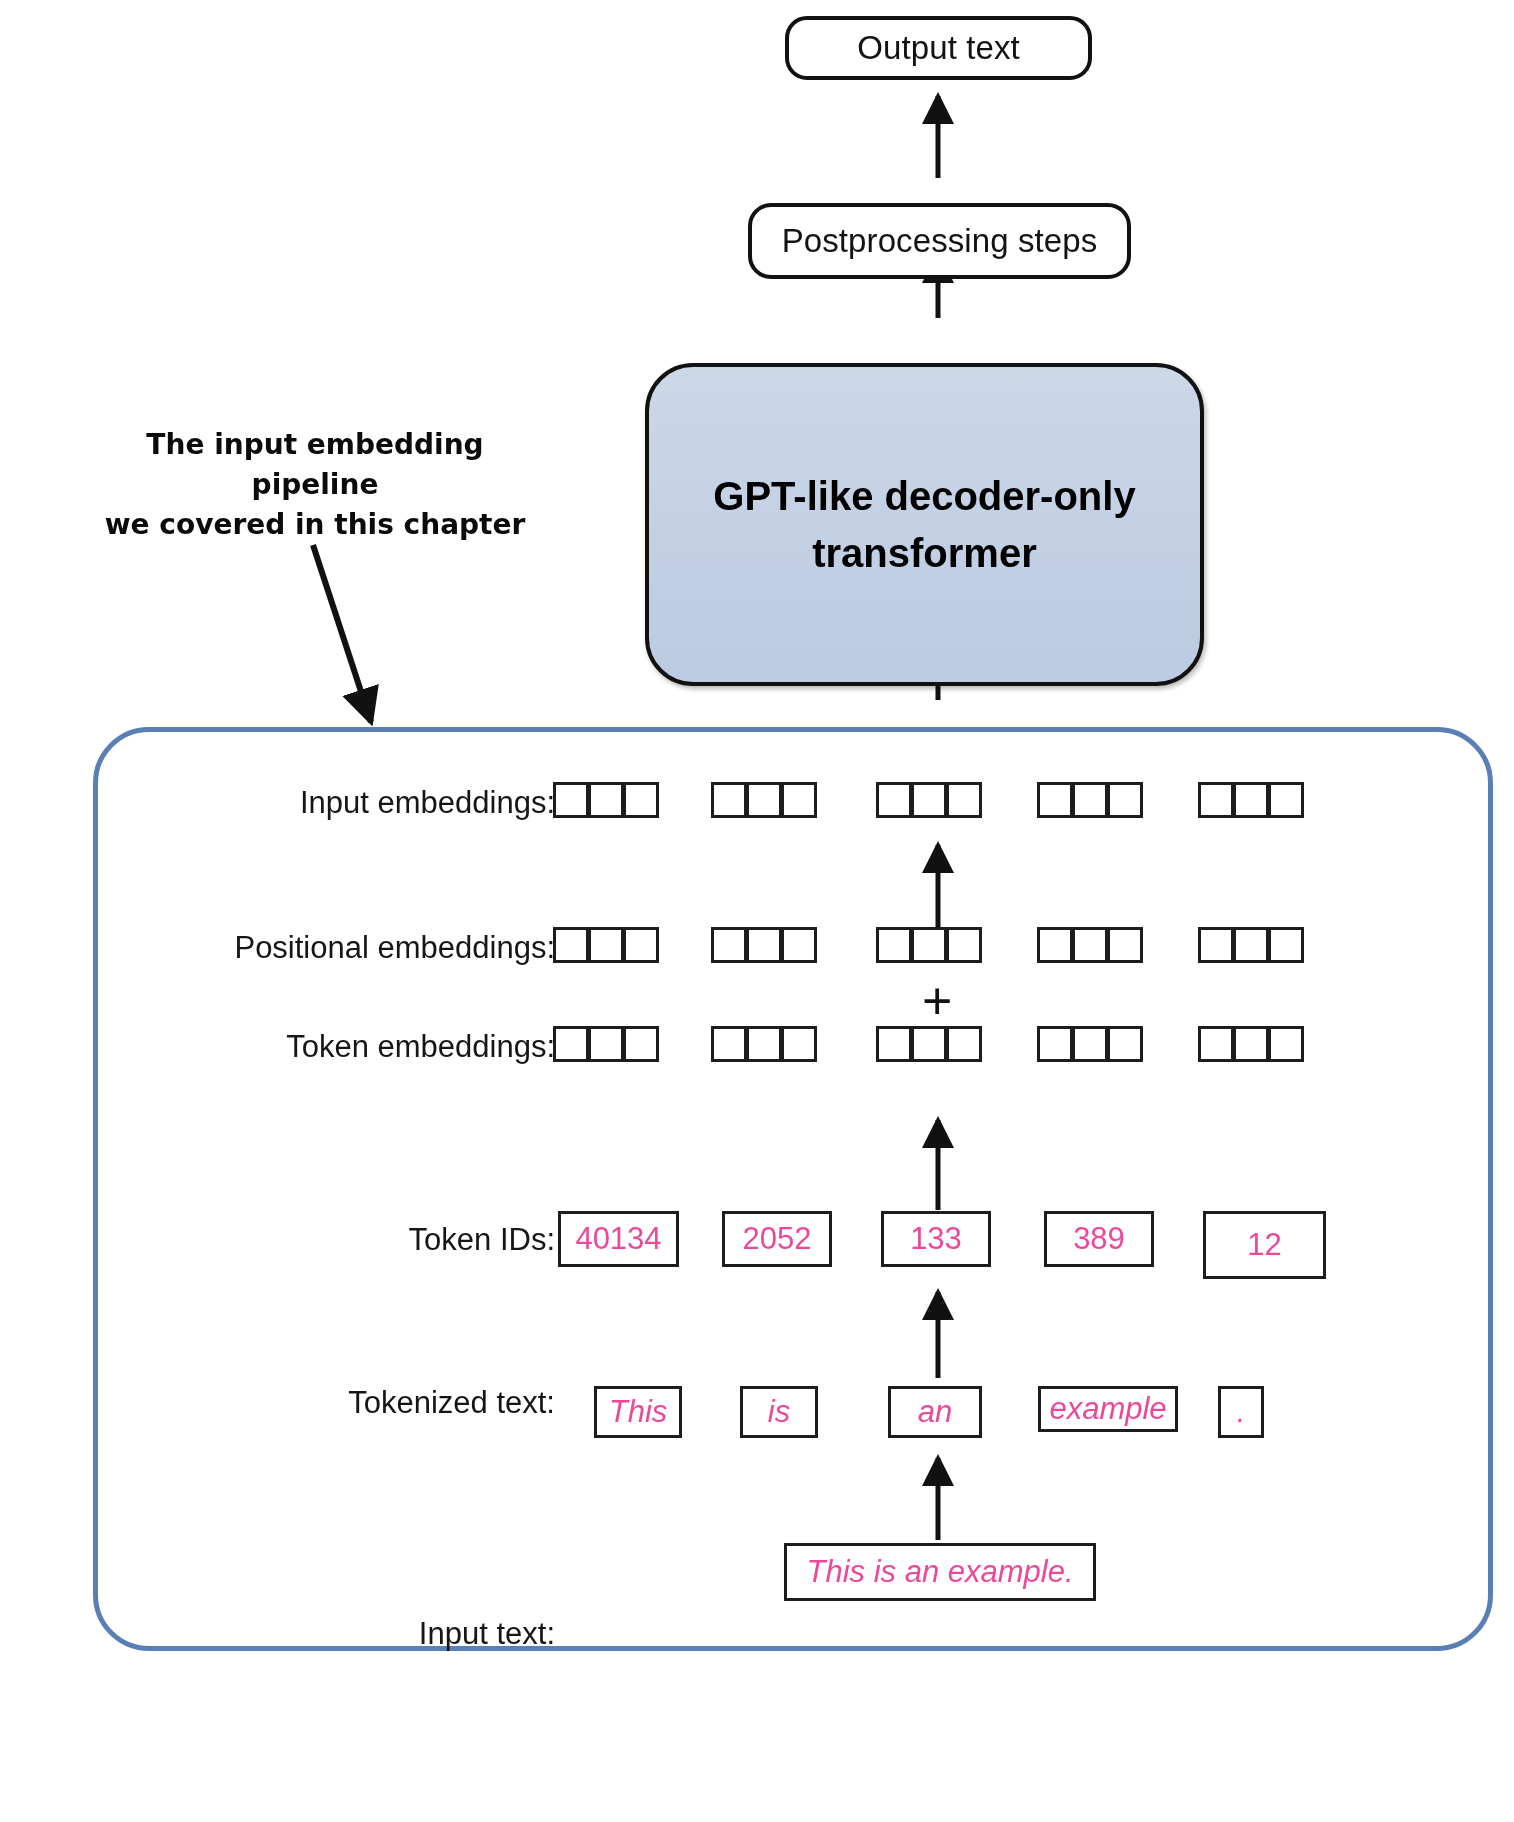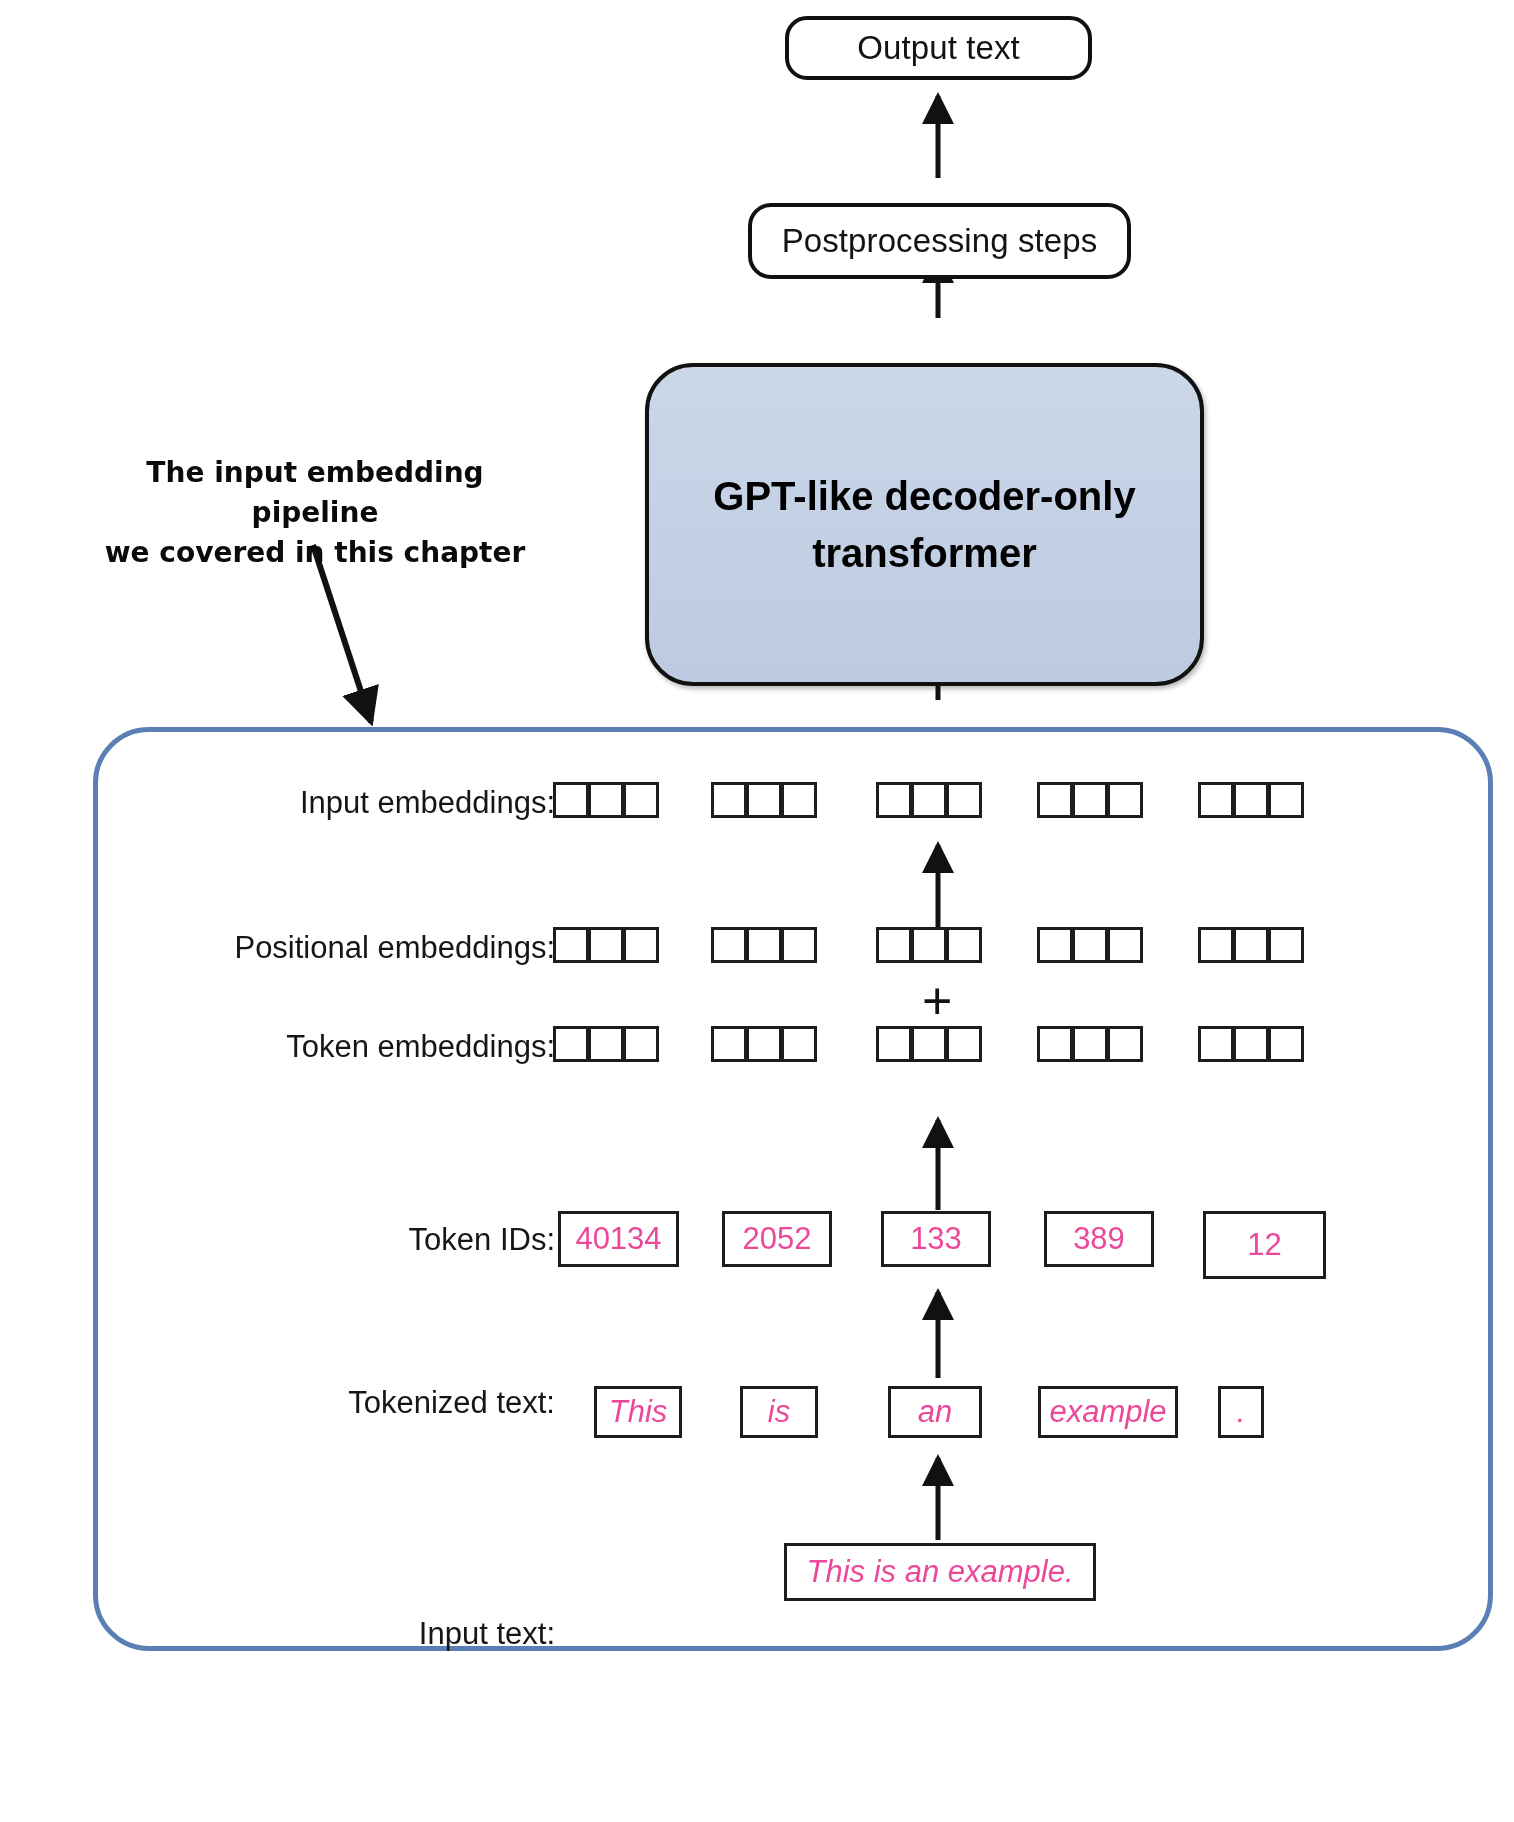--- a/index.html
+++ b/index.html
@@ -73,21 +73,20 @@
   
   .callout {
     position: absolute;
     font-family: "DejaVu Sans", "Liberation Sans", sans-serif;
     font-weight: bold;
     font-size: 28px;
     line-height: 1.42;
     text-align: center;
     color: #0b0b0b;
     white-space: pre-line;
-    margin-top: 28px;
   }
 
   
   .cellgroup {
     position: absolute;
     display: flex;
   }
   .cell {
     width: 36px;
     height: 36px;
@@ -295,21 +294,21 @@
 
   <div class="valbox italic" style="left:594px; top:1378px; width:88px; height:52px;">
     <span>This</span>
   </div>
   <div class="valbox italic" style="left:740px; top:1378px; width:78px; height:52px;">
     <span>is</span>
   </div>
   <div class="valbox italic" style="left:888px; top:1378px; width:94px; height:52px;">
     <span>an</span>
   </div>
-  <div class="valbox italic" style="left:1038px; top:1378px; width:140px; height:52px;">
+  <div class="valbox italic" style="left:1038px; top:1378px; width:140px; height:46px;">
     <span>example</span>
   </div>
   <div class="valbox italic" style="left:1218px; top:1378px; width:46px; height:52px;">
     <span>.</span>
   </div>
 
   <div class="row-label" style="left:285px; top:1616px; width:270px;">Input text:</div>
 
   <div class="valbox italic" style="left:784px; top:1535px; width:312px; height:58px;">
     <span>This is an example.</span>

